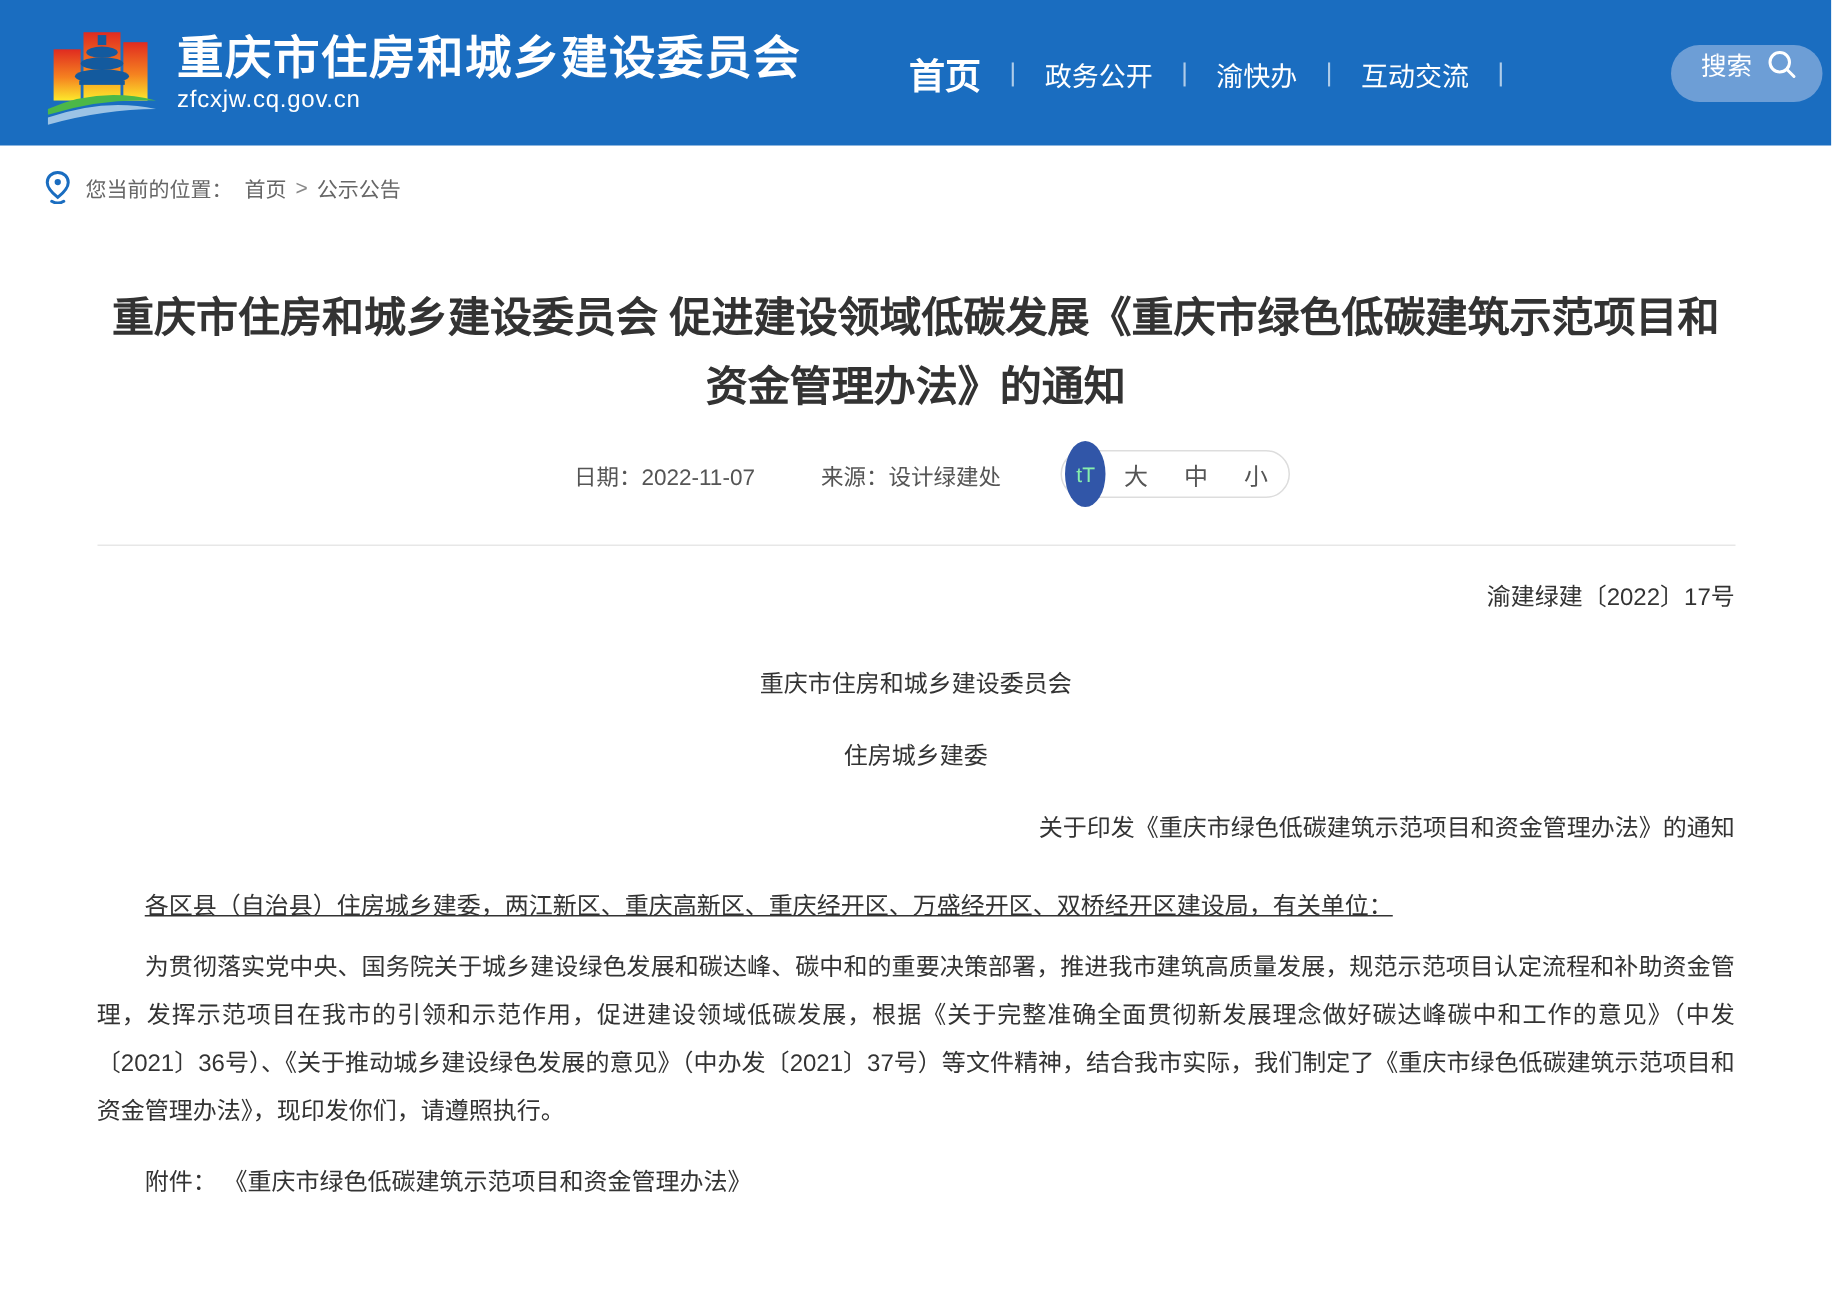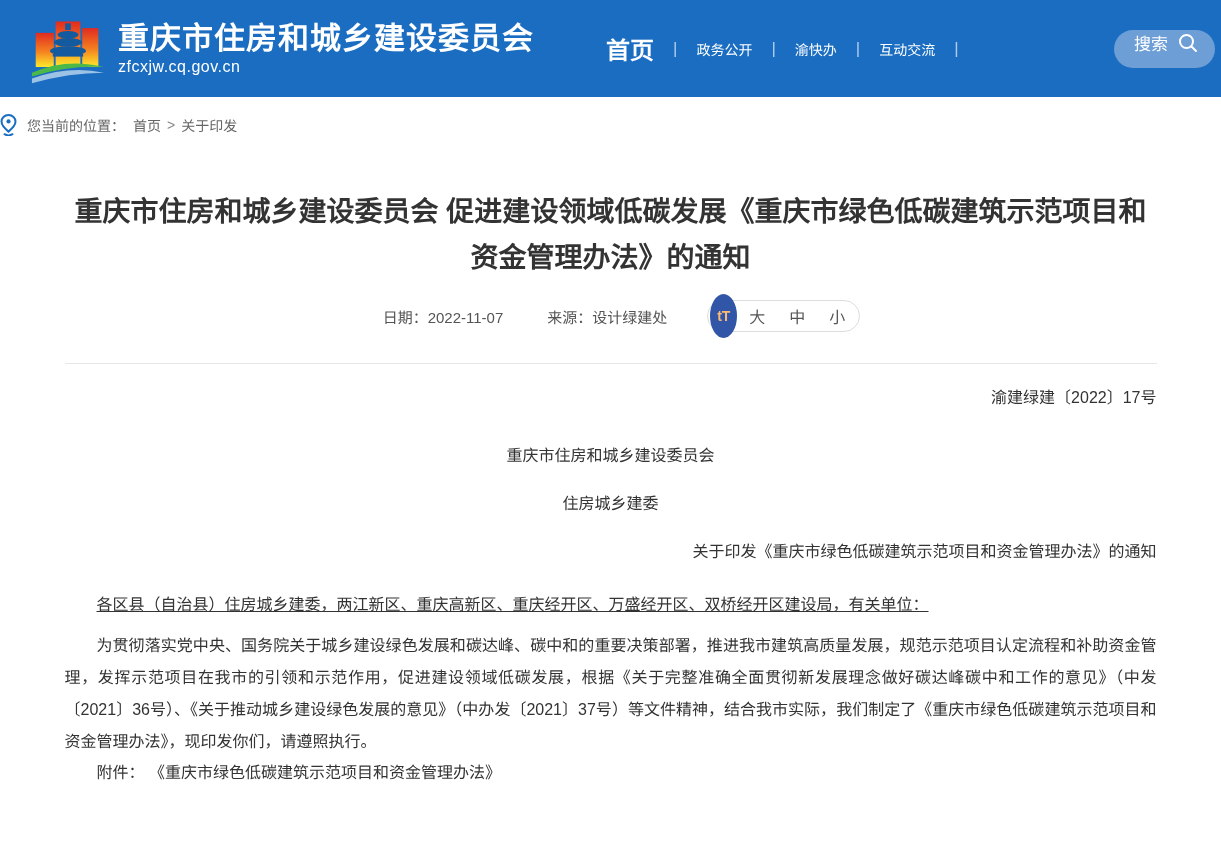--- a/index.html
+++ b/index.html
@@ -48,21 +48,21 @@
   }
   .main-nav {
     display: flex;
     align-items: center;
     margin-left: 72px;
     white-space: nowrap;
   }
   .nav-item {
     color: #fff;
     text-decoration: none;
-    font-size: 14px;
+    font-size: 18px;
     cursor: pointer;
     padding: 4px 0;
   }
   .nav-item.active { font-size: 24px; font-weight: bold; }
   .nav-sep {
     color: rgba(255,255,255,0.65);
     font-size: 17px;
     margin: 0 19px;
     font-weight: normal;
   }
@@ -81,20 +81,21 @@
     cursor: pointer;
     font-family: inherit;
   }
 
   
   .breadcrumb {
     display: flex;
     align-items: center;
     height: 44px;
     margin-top: 6px;
+    padding-left: 30px;
     font-size: 14px;
     color: #666;
   }
   .breadcrumb .pin { width: 17px; height: 22px; margin-right: 10px; }
   .bc-link { color: #666; text-decoration: none; cursor: pointer; }
   .bc-sep { margin: 0 6px; color: #888; }
   .bc-prefix { margin-right: 8px; }
 
   
   .content {
@@ -127,23 +128,23 @@
     border-radius: 17px;
     height: 32px;
     padding: 2px;
     margin-left: 18px;
     background: #fff;
   }
   .tsize-icon {
     width: 27px; height: 44px;
     border-radius: 50%;
     background: #3156a8;
-    color: #fdba74;
+    color: #86efac;
     font-size: 14px;
-    font-weight: bold;
+    font-weight: normal;
     display: flex;
     align-items: center;
     justify-content: center;
     letter-spacing: 0;
   }
   .tsize-opt {
     color: #555;
     text-decoration: none;
     font-size: 16px;
     margin: 0 12px;
@@ -160,21 +161,21 @@
   .org-line { text-align: center; margin-top: 24px; }
   .org-line.first { margin-top: 34px; }
   .subject-line { text-align: right; margin-top: 24px; }
   .addressee { margin-top: 28px; text-indent: 2em; line-height: 30px; text-decoration: underline; }
   .body-para {
     margin-top: 10px;
     text-indent: 2em;
     line-height: 32px;
     text-align: justify;
   }
-  .attachment-line { text-indent: 2em; line-height: 30px; }
+  .attachment-line { margin-top: 16px; text-indent: 2em; line-height: 30px; }
   .attachment-link { color: #333; text-decoration: none; cursor: pointer; }
   .signature-row {
     margin-top: 38px;
     text-align: right;
   }
   .signature-row .sig-gap { display: inline-block; width: 34px; }
 </style>
 </head>
 <body>
 
@@ -231,21 +232,21 @@
 
   <div class="breadcrumb">
     <svg class="pin" viewBox="0 0 17 22" aria-hidden="true">
       <path d="M8.5 1 C4.4 1 1.5 4 1.5 7.6 C1.5 11.4 5.8 15.4 8.5 17.6 C11.2 15.4 15.5 11.4 15.5 7.6 C15.5 4 12.6 1 8.5 1 Z" fill="none" stroke="#1a6dc0" stroke-width="2"></path>
       <circle cx="8.5" cy="7.4" r="2.1" fill="#1a6dc0"></circle>
       <path d="M4.5 20.2 Q 8.5 22.6 12.5 20.2" fill="none" stroke="#1a6dc0" stroke-width="2" stroke-linecap="round"></path>
     </svg>
     <span class="bc-prefix">您当前的位置：</span>
     <a class="bc-link">首页</a>
     <span class="bc-sep">&gt;</span>
-    <a class="bc-link">关于印发</a>
+    <a class="bc-link">公示公告</a>
   </div>
 
   <main class="content">
     <h1 class="article-title">重庆市住房和城乡建设委员会 促进建设领域低碳发展《重庆市绿色低碳建筑示范项目和资金管理办法》的通知</h1>
 
     <div class="meta-row">
       <span class="meta-item"><span>日期：</span><span>2022-11-07</span></span>
       <span class="meta-item"><span>来源：</span><span>设计绿建处</span></span>
       <span class="tsize-pill">
         <span class="tsize-icon">tT</span>

